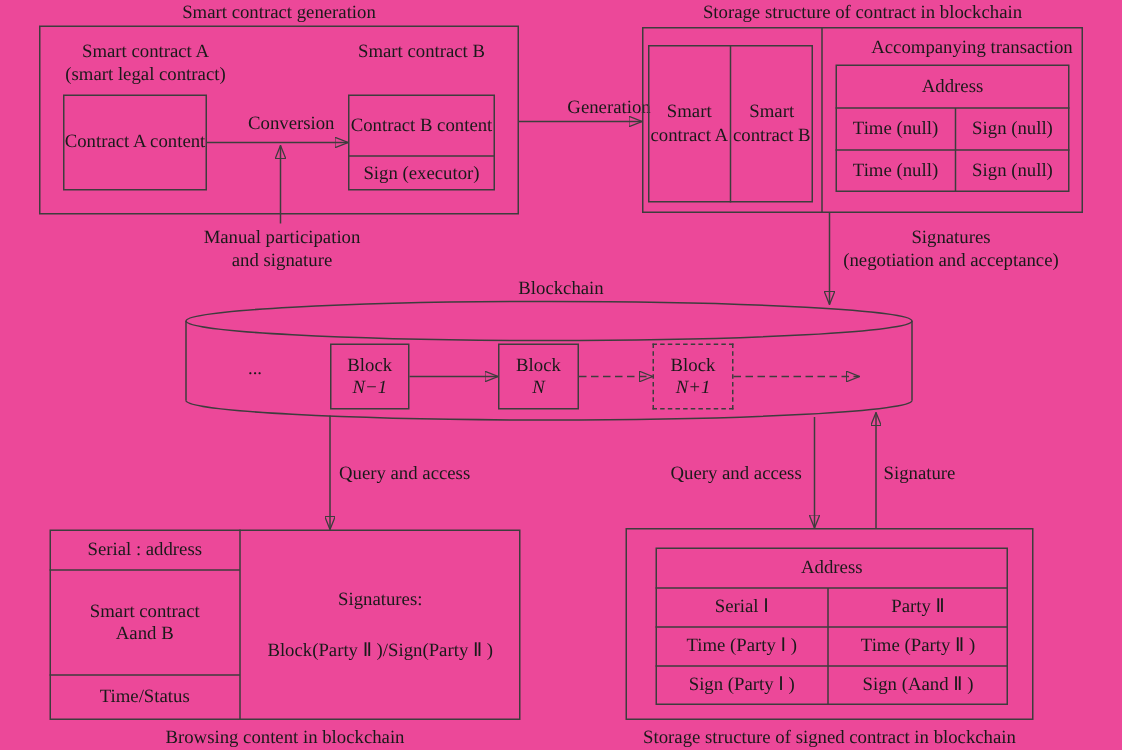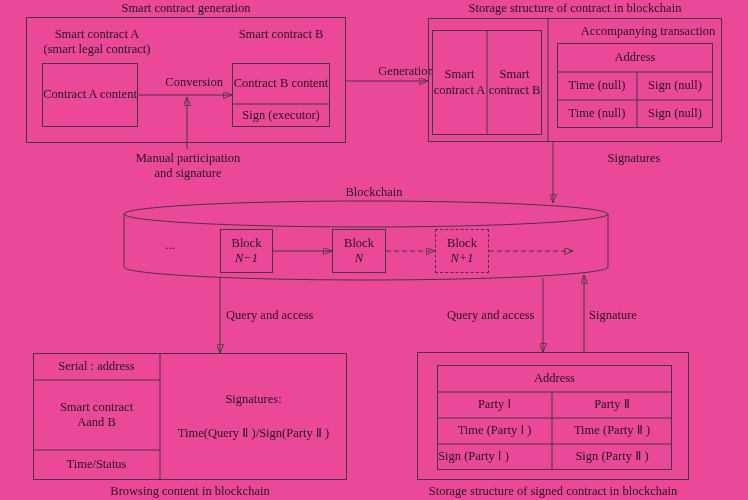--- a/index.html
+++ b/index.html
@@ -122,20 +122,21 @@
   </div>
   <div class="cell" style="left:557px;top:100px;width:80px;height:28px;">
     <div>Time (null)</div>
   </div>
   <div class="cell" style="left:637px;top:100px;width:76px;height:28px;">
     <div>Sign (null)</div>
   </div>
 
   <div class="lbl" style="left:553px;top:151px;width:162px;">
     <div>Signatures</div>
+    <div>(negotiation and acceptance)</div>
   </div>
 
   <div class="lbl" style="left:324px;top:185px;width:100px;">Blockchain</div>
   <div class="lbl" style="left:156px;top:238px;width:28px;">...</div>
 
   <div class="box cell" style="left:220px;top:229px;width:53px;height:44px;">
     <div>Block</div>
     <div class="blk-i">N−1</div>
   </div>
   <div class="box cell" style="left:332px;top:229px;width:54px;height:44px;">
@@ -156,42 +157,42 @@
     <div>Serial : address</div>
   </div>
   <div class="cell" style="left:33px;top:380px;width:127px;height:70px;">
     <div style="width:100px;">Smart contract Aand B</div>
   </div>
   <div class="cell" style="left:33px;top:450px;width:127px;height:30px;">
     <div>Time/Status</div>
   </div>
   <div class="cell" style="left:160px;top:353px;width:187px;height:127px;gap:18px;">
     <div>Signatures:</div>
-    <div>Time(Query Ⅱ )/Sign(Party Ⅱ )</div>
+    <div>Block(Party Ⅱ )/Sign(Party Ⅱ )</div>
   </div>
   <div class="lbl" style="left:33px;top:484px;width:314px;">Browsing content in blockchain</div>
 
   <div class="box" style="left:417px;top:352px;width:272px;height:128px;"></div>
   <div class="box" style="left:437px;top:365px;width:235px;height:105px;"></div>
   <div class="cell" style="left:437px;top:365px;width:235px;height:27px;">
     <div>Address</div>
   </div>
   <div class="cell" style="left:437px;top:392px;width:115px;height:26px;">
-    <div>Party Ⅰ</div>
+    <div>Serial Ⅰ</div>
   </div>
   <div class="cell" style="left:552px;top:392px;width:120px;height:26px;">
     <div>Party Ⅱ</div>
   </div>
   <div class="cell" style="left:437px;top:418px;width:115px;height:26px;">
     <div>Time (Party Ⅰ )</div>
   </div>
   <div class="cell" style="left:552px;top:418px;width:120px;height:26px;">
     <div>Time (Party Ⅱ )</div>
   </div>
-  <div class="cell" style="left:416px;top:444px;width:115px;height:26px;">
+  <div class="cell" style="left:437px;top:444px;width:115px;height:26px;">
     <div>Sign (Party Ⅰ )</div>
   </div>
   <div class="cell" style="left:552px;top:444px;width:120px;height:26px;">
-    <div>Sign (Party Ⅱ )</div>
+    <div>Sign (Aand Ⅱ )</div>
   </div>
   <div class="lbl" style="left:417px;top:484px;width:272px;">Storage structure of signed contract in blockchain</div>
 
 </div>
 
 </body></html>

